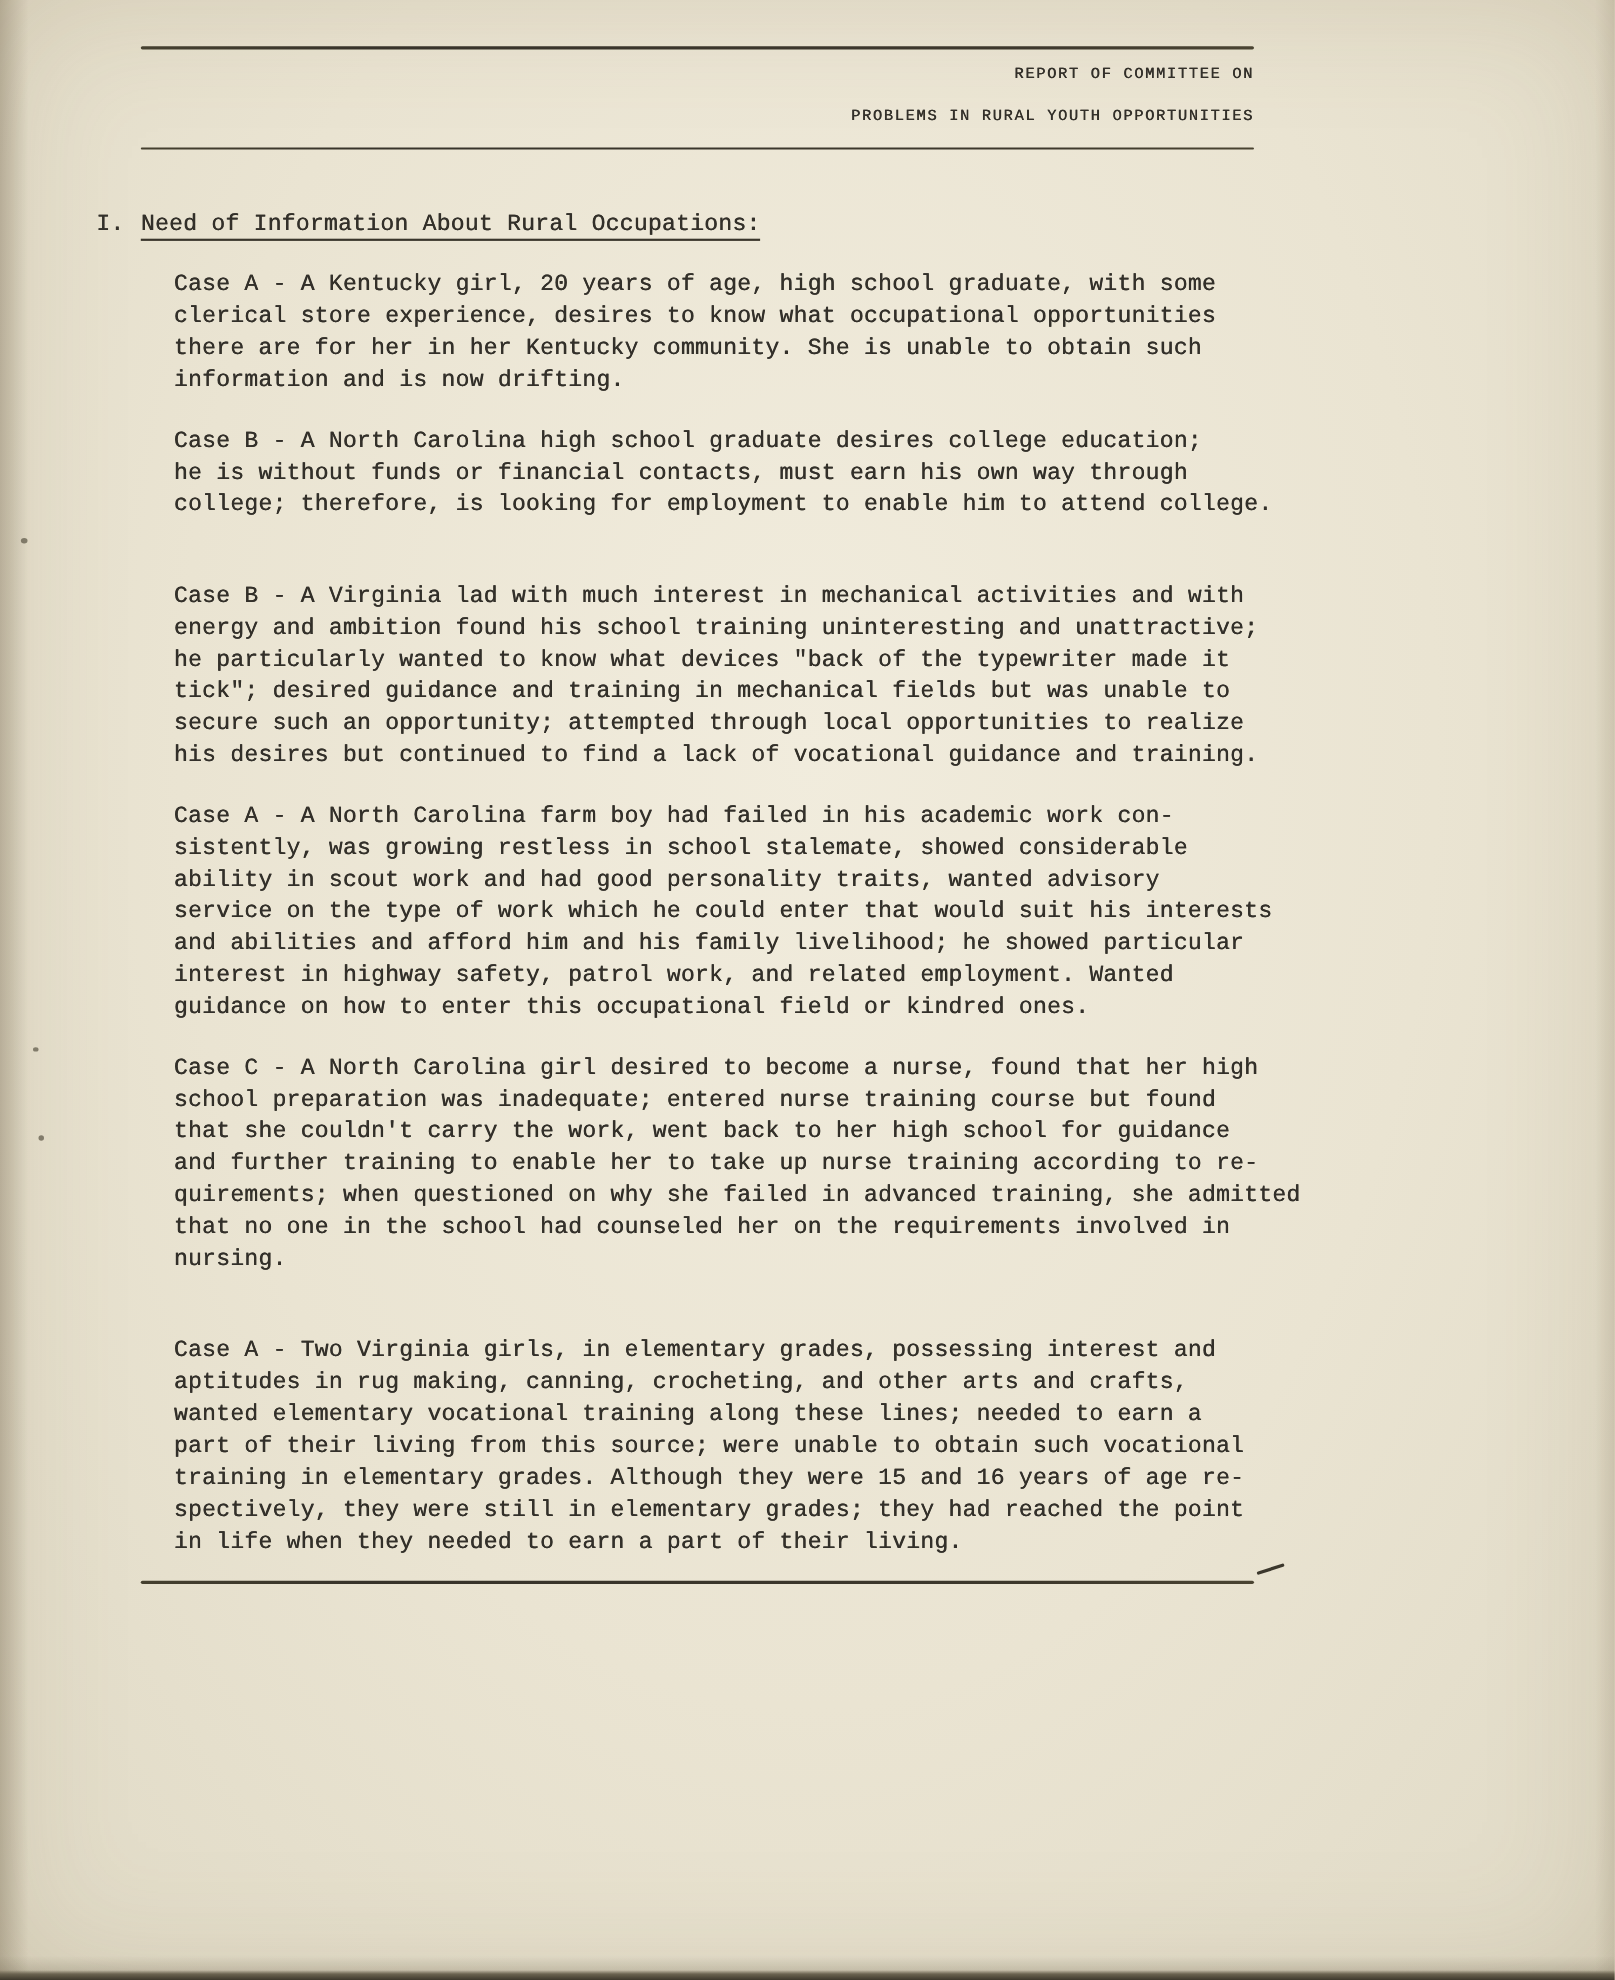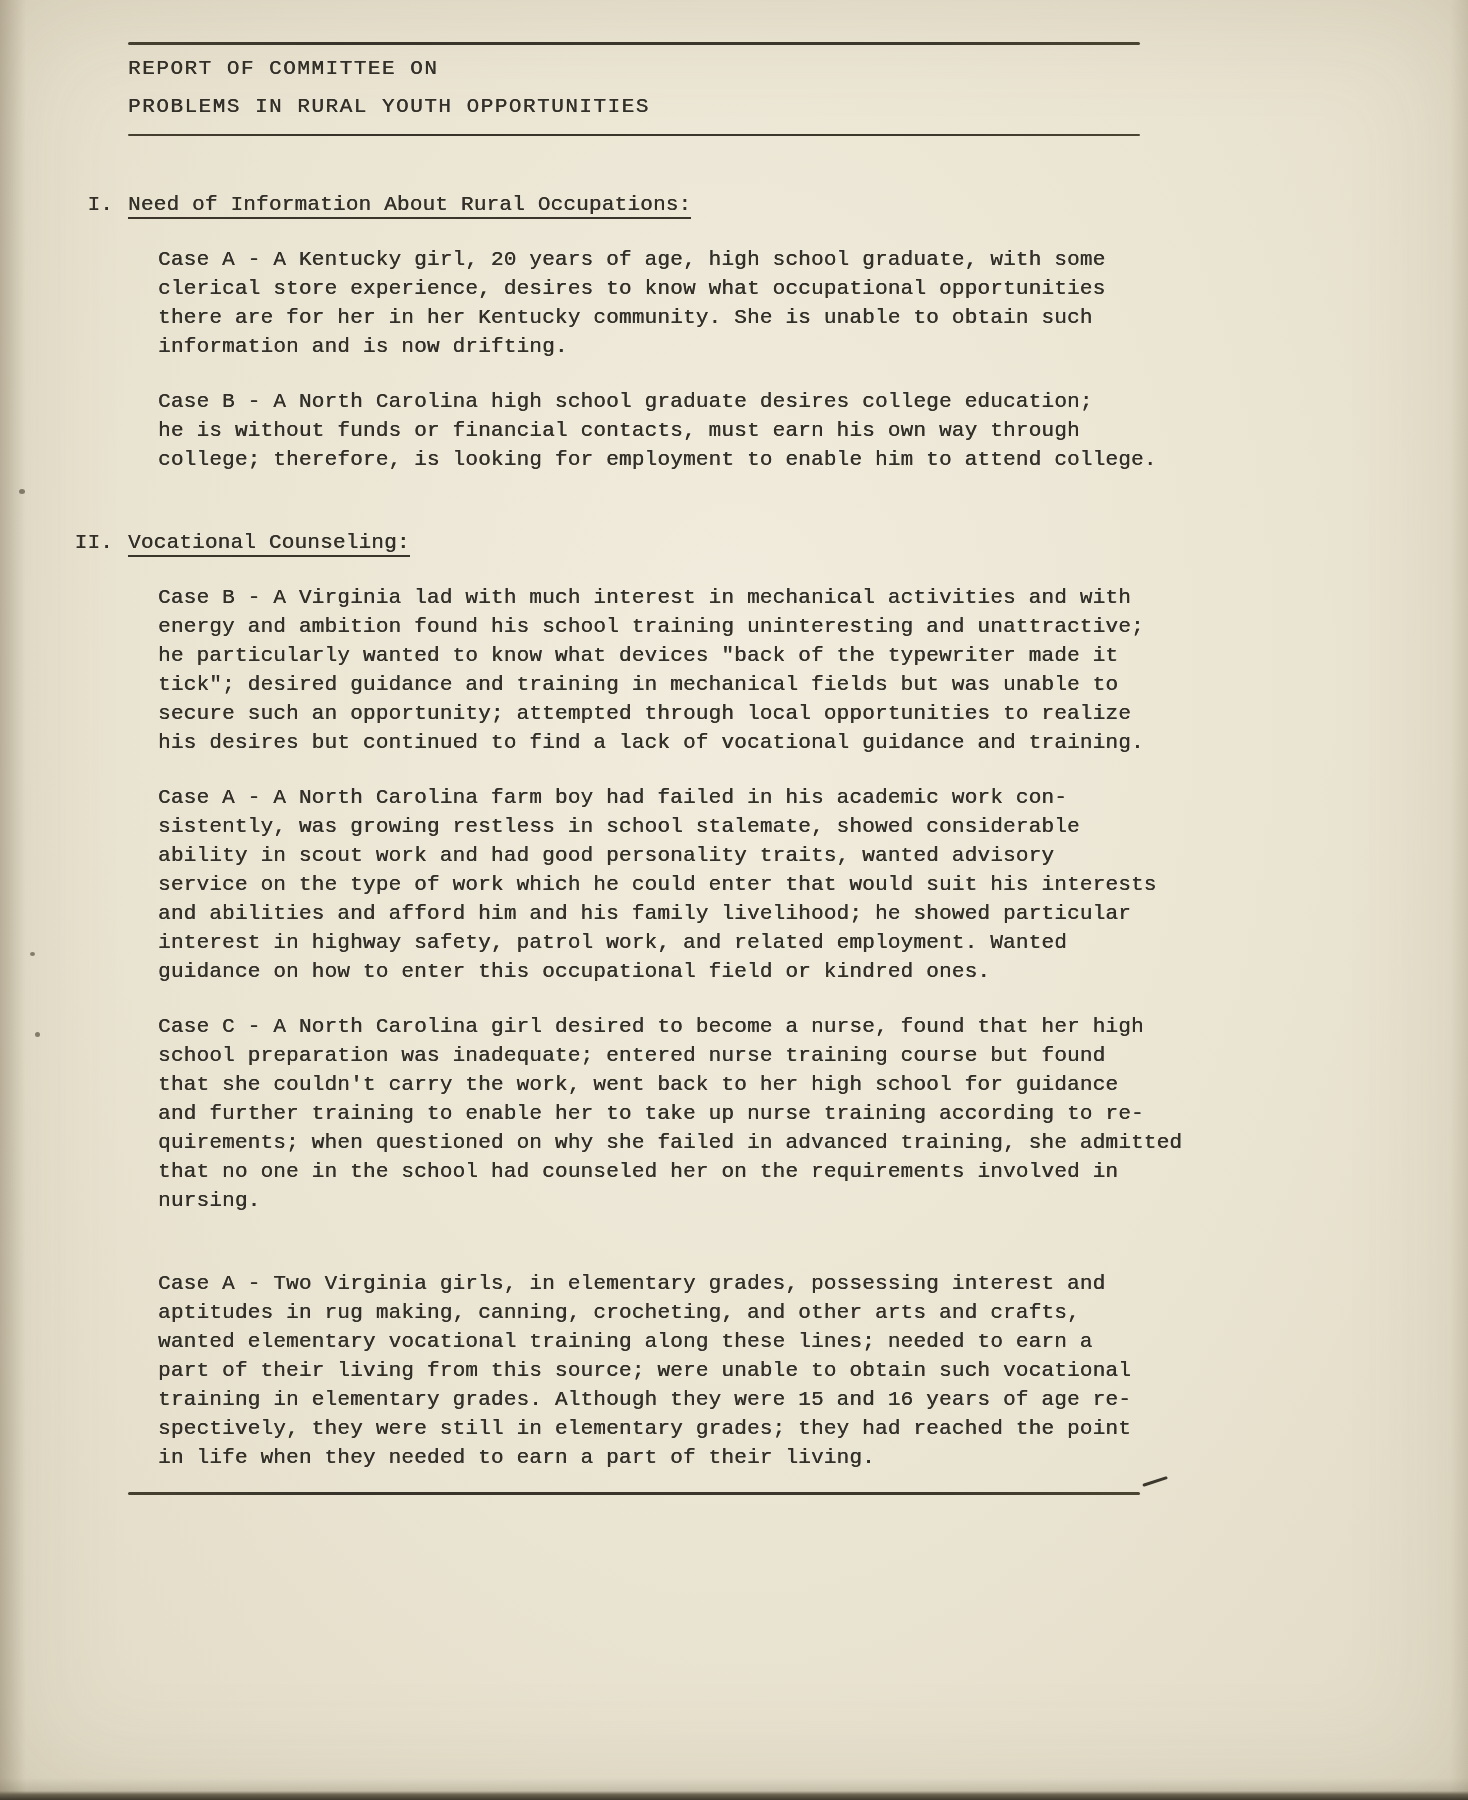--- a/index.html
+++ b/index.html
@@ -58,24 +58,24 @@
   .rule {
     width: 1012px;
     height: 2.5px;
     background: linear-gradient(90deg, #45402f 0%, #37332a 20%, #3d382c 80%, #4a4432 100%);
     border-radius: 2px;
   }
   .rule-top    { margin-top: 8px; }
   .rule-title  { margin-top: 13px; }
   .rule-bottom { margin-top: 20px; position: relative; }
   .title-line {
-    text-align: left;
+    text-align: right;
     margin-top: 9px;
     letter-spacing: 1.5px;
-    font-size: 21px;
+    font-size: 14px;
   }
   .section { margin-top: 54px; }
   .section-heading { margin-left: -55px; white-space: nowrap; }
   .numeral {
     display: inline-block;
     min-width: 40px;
     text-align: right;
     margin-right: 15px;
   }
   .heading-text {
@@ -136,23 +136,20 @@
       <p class="paragraph">Case A - A Kentucky girl, 20 years of age, high school graduate, with some
 clerical store experience, desires to know what occupational opportunities
 there are for her in her Kentucky community.  She is unable to obtain such
 information and is now drifting.</p>
       <p class="paragraph">Case B - A North Carolina high school graduate desires college education;
 he is without funds or financial contacts, must earn his own way through
 college; therefore, is looking for employment to enable him to attend college.</p>
     </div>
 
     <div class="section">
-      <div class="section-heading">
-        <span class="numeral">II.</span><span class="heading-text">Vocational Counseling:</span>
-      </div>
       <p class="paragraph">Case B - A Virginia lad with much interest in mechanical activities and with
 energy and ambition found his school training uninteresting and unattractive;
 he particularly wanted to know what devices "back of the typewriter made it
 tick"; desired guidance and training in mechanical fields but was unable to
 secure such an opportunity; attempted through local opportunities to realize
 his desires but continued to find a lack of vocational guidance and training.</p>
       <p class="paragraph">Case A - A North Carolina farm boy had failed in his academic work con-
 sistently, was growing restless in school stalemate, showed considerable
 ability in scout work and had good personality traits, wanted advisory
 service on the type of work which he could enter that would suit his interests

